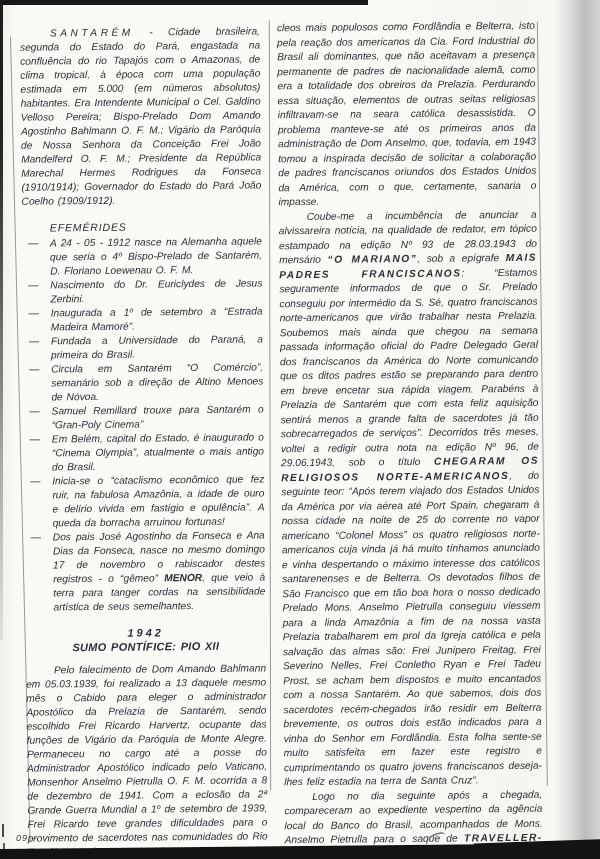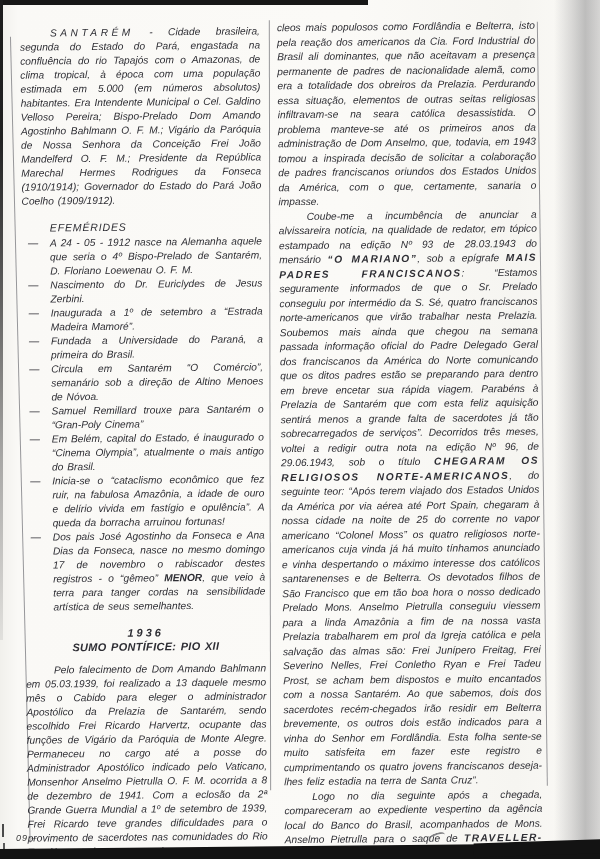--- a/index.html
+++ b/index.html
@@ -68,21 +68,21 @@
         <div class="efem-heading"><span>EFEMÉRIDES</span></div>
         <div class="item"><span class="dash">—</span><span>A 24 - 05 - 1912 nasce na Alemanha aquele que seria o 4º Bispo-Prelado de Santarém, D. Floriano Loewenau O. F. M.</span></div>
         <div class="item"><span class="dash">—</span><span>Nascimento do Dr. Euriclydes de Jesus Zerbini.</span></div>
         <div class="item"><span class="dash">—</span><span>Inaugurada a 1º de setembro a “Estrada Madeira Mamoré”.</span></div>
         <div class="item"><span class="dash">—</span><span>Fundada a Universidade do Paraná, a primeira do Brasil.</span></div>
         <div class="item"><span class="dash">—</span><span>Circula em Santarém “O Comércio”, semanário sob a direção de Altino Menoes de Nóvoa.</span></div>
         <div class="item"><span class="dash">—</span><span>Samuel Remillard trouxe para Santarém o “Gran-Poly Cinema”</span></div>
         <div class="item"><span class="dash">—</span><span>Em Belém, capital do Estado, é inaugurado o “Cinema Olympia”, atualmente o mais antigo do Brasil.</span></div>
         <div class="item"><span class="dash">—</span><span>Inicia-se o “cataclismo econômico que fez ruir, na fabulosa Amazônia, a idade de ouro e delírio vivida em fastígio e opulência”. A queda da borracha arruinou fortunas!</span></div>
         <div class="item"><span class="dash">—</span><span>Dos pais José Agostinho da Fonseca e Ana Dias da Fonseca, nasce no mesmo domingo 17 de novembro o rabiscador destes registros - o “gêmeo” </span><span class="b">MENOR</span><span>, que veio à terra para tanger cordas na sensibilidade artística de seus semelhantes.</span></div>
-        <div class="year-heading"><span>1936</span></div>
+        <div class="year-heading"><span>1942</span></div>
         <div class="sumo-heading"><span>SUMO PONTÍFICE: PIO XII</span></div>
         <div class="para body-indent"><span>Pelo falecimento de Dom Amando Bahlmann em 05.03.1939, foi realizado a 13 daquele mesmo mês o Cabido para eleger o administrador Apostólico da Prelazia de Santarém, sendo escolhido Frei Ricardo Harvertz, ocupante das funções de Vigário da Paróquia de Monte Alegre. Permaneceu no cargo até a posse do Administrador Apostólico indicado pelo Vaticano, Monsenhor Anselmo Pietrulla O. F. M. ocorrida a 8 de dezembro de 1941. Com a eclosão da 2ª Grande Guerra Mundial a 1º de setembro de 1939, Frei Ricardo teve grandes dificuldades para o provimento de sacerdotes nas comunidades do Rio Tapajós, notadamente nos nú-</span></div>
       </div>
     <div class="col col-right">
         <div class="para"><span>cleos mais populosos como Fordlândia e Belterra, isto pela reação dos americanos da Cia. Ford Industrial do Brasil ali dominantes, que não aceitavam a presença permanente de padres de nacionalidade alemã, como era a totalidade dos obreiros da Prelazia. Perdurando essa situação, elementos de outras seitas religiosas infiltravam-se na seara católica desassistida. O problema manteve-se até os primeiros anos da administração de Dom Anselmo, que, todavia, em 1943 tomou a inspirada decisão de solicitar a colaboração de padres franciscanos oriundos dos Estados Unidos da América, com o que, certamente, sanaria o impasse.</span></div>
         <div class="para body-indent"><span>Coube-me a incumbência de anunciar a alvissareira notícia, na qualidade de redator, em tópico estampado na edição Nº 93 de 28.03.1943 do mensário </span><span class="bs">“O MARIANO”</span><span>, sob a epígrafe </span><span class="bs">MAIS PADRES FRANCISCANOS</span><span>: “Estamos seguramente informados de que o Sr. Prelado conseguiu por intermédio da S. Sé, quatro franciscanos norte-americanos que virão trabalhar nesta Prelazia. Soubemos mais ainda que chegou na semana passada informação oficial do Padre Delegado Geral dos franciscanos da América do Norte comunicando que os ditos padres estão se preparando para dentro em breve encetar sua rápida viagem. Parabéns à Prelazia de Santarém que com esta feliz aquisição sentirá menos a grande falta de sacerdotes já tão sobrecarregados de serviços”. Decorridos três meses, voltei a redigir outra nota na edição Nº 96, de 29.06.1943, sob o título </span><span class="bs">CHEGARAM OS RELIGIOSOS NORTE-AMERICANOS</span><span>, do seguinte teor: “Após terem viajado dos Estados Unidos da América por via aérea até Port Spain, chegaram à nossa cidade na noite de 25 do corrente no vapor americano “Colonel Moss” os quatro religiosos norte-americanos cuja vinda já há muito tínhamos anunciado e vinha despertando o máximo interesse dos católicos santarenenses e de Belterra. Os devotados filhos de São Francisco que em tão boa hora o nosso dedicado Prelado Mons. Anselmo Pietrulla conseguiu viessem para a linda Amazônia a fim de na nossa vasta Prelazia trabalharem em prol da Igreja católica e pela salvação das almas são: Frei Junípero Freitag, Frei Severino Nelles, Frei Conletho Ryan e Frei Tadeu Prost, se acham bem dispostos e muito encantados com a nossa Santarém. Ao que sabemos, dois dos sacerdotes recém-chegados irão residir em Belterra brevemente, os outros dois estão indicados para a vinha do Senhor em Fordlândia. Esta folha sente-se muito satisfeita em fazer este registro e cumprimentando os quatro jovens franciscanos deseja-lhes feliz estadia na terra de Santa Cruz”.</span></div>
         <div class="para body-indent"><span>Logo no dia seguinte após a chegada, compareceram ao expediente vespertino da agência local do Banco do Brasil, acompanhados de Mons. Anselmo Pietrulla para o saque de </span><span class="bs">TRAVELLER-CHEKS</span><span> de que eram beneficiários. Atendidos na</span></div>
       </div>
   </div>
 

